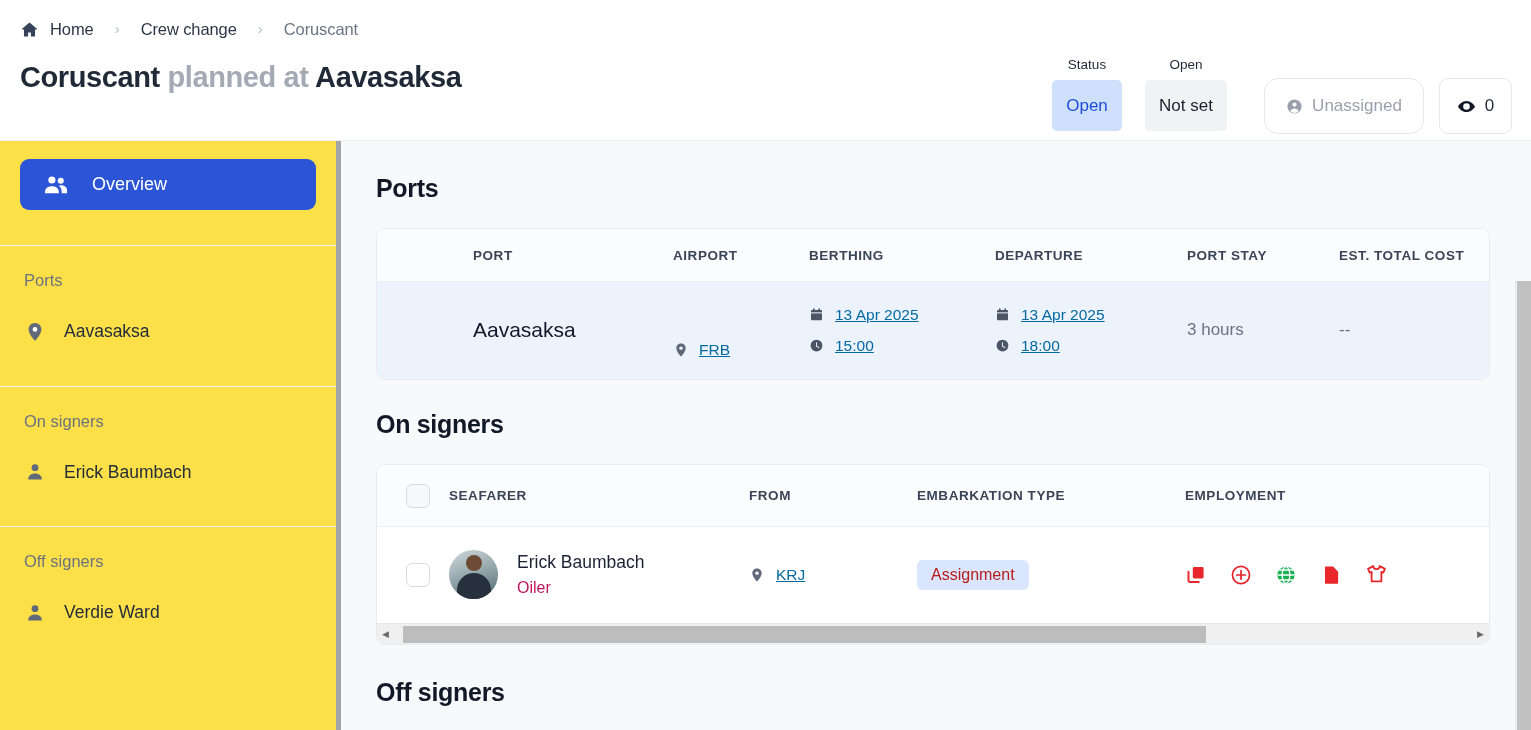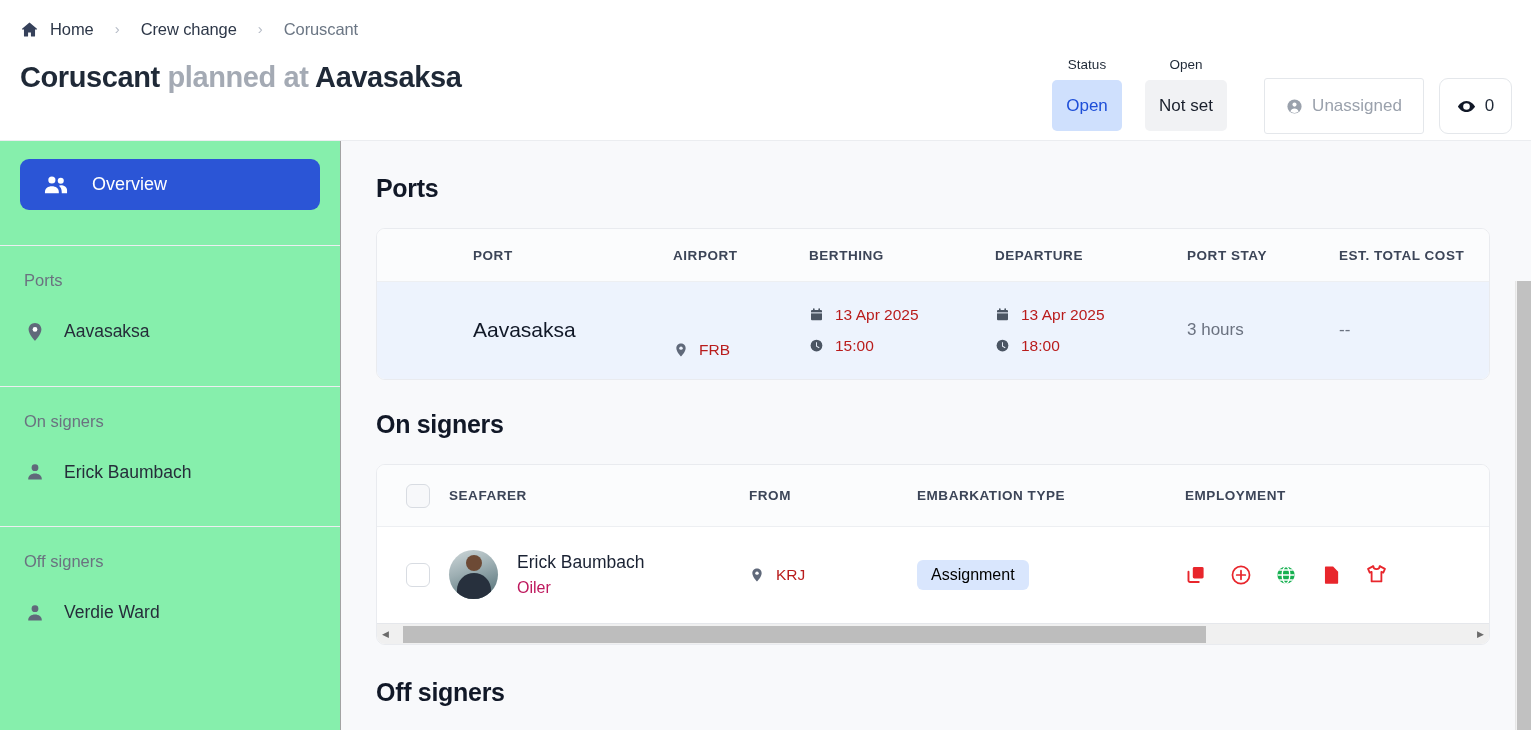--- a/index.html
+++ b/index.html
@@ -107,21 +107,21 @@
   .hr-block.status { width: 86px; }
   .hr-block.type { width: 100px; margin-left: 6px; }
 
   .assignee-box {
     margin-left: 28px;
     margin-top: 20px;
     height: 56px;
     width: 160px;
     min-width: 160px;
     border: 1px solid #e4e7eb;
-    border-radius: 3px;
+    border-radius: 14px;
     background: #fff;
     display: flex;
     align-items: center;
     justify-content: center;
     gap: 9px;
     padding: 0 18px;
     width: 158px;
   }
   .assignee-box .label {
     font-size: 17px;
@@ -152,22 +152,22 @@
     display: flex;
     min-height: 0;
     border-top: 1px solid #ebedf0;
     position: relative;
   }
 
   
   .sidebar {
     width: 341px;
     flex: 0 0 341px;
-    background: #86efac;
-    border-right: 1px solid #a3a3a3;
+    background: #fde047;
+    border-right: 5px solid #a3a3a3;
     overflow: hidden;
     padding-top: 18px;
   }
   .overview-btn {
     margin: 0 20px 0 20px;
     height: 51px;
     background: #2b55d6;
     border-radius: 9px;
     display: flex;
     align-items: center;
@@ -266,21 +266,22 @@
   .c-stay   { width: 152px; }
   .c-cost   { width: 180px; }
 
   .port-name {
     font-size: 21px;
     color: #111827;
     font-weight: 400;
   }
   .airport-cell { display: flex; align-items: center; gap: 10px; margin-top: 40px; }
   .link-u {
-    color: #b91c1c;
+    color: #0369a1;
+    text-decoration: underline;
     font-size: 15.5px;
     cursor: pointer;
   }
   .dt-stack { display: flex; flex-direction: column; gap: 13px; }
   .dt-line { display: flex; align-items: center; gap: 11px; }
   .dt-line .link-u { font-size: 15.5px; }
   .cal-icon, .clock-icon { color: #4b5563; display: inline-flex; }
   .stay-text { font-size: 17px; color: #6b7280; }
   .cost-text { font-size: 17px; color: #6b7280; }
 
@@ -331,21 +332,21 @@
   }
   .sf-names { display: flex; flex-direction: column; gap: 6px; }
   .sf-name { font-size: 17.5px; color: #1a2233; }
   .sf-rank { font-size: 16px; color: #be185d; }
 
   .from-cell { display: flex; align-items: center; gap: 11px; }
 
   .badge-assignment {
     display: inline-block;
     background: #d9e6fd;
-    color: #000000;
+    color: #b91c1c;
     font-size: 16px;
     padding: 6px 14px;
     border-radius: 6px;
   }
 
   .emp-icons { display: flex; align-items: center; gap: 23px; }
   .emp-icons .ico { display: inline-flex; }
   .ico.red { color: #e8262c; }
   .ico.green { color: #16b050; }
 

